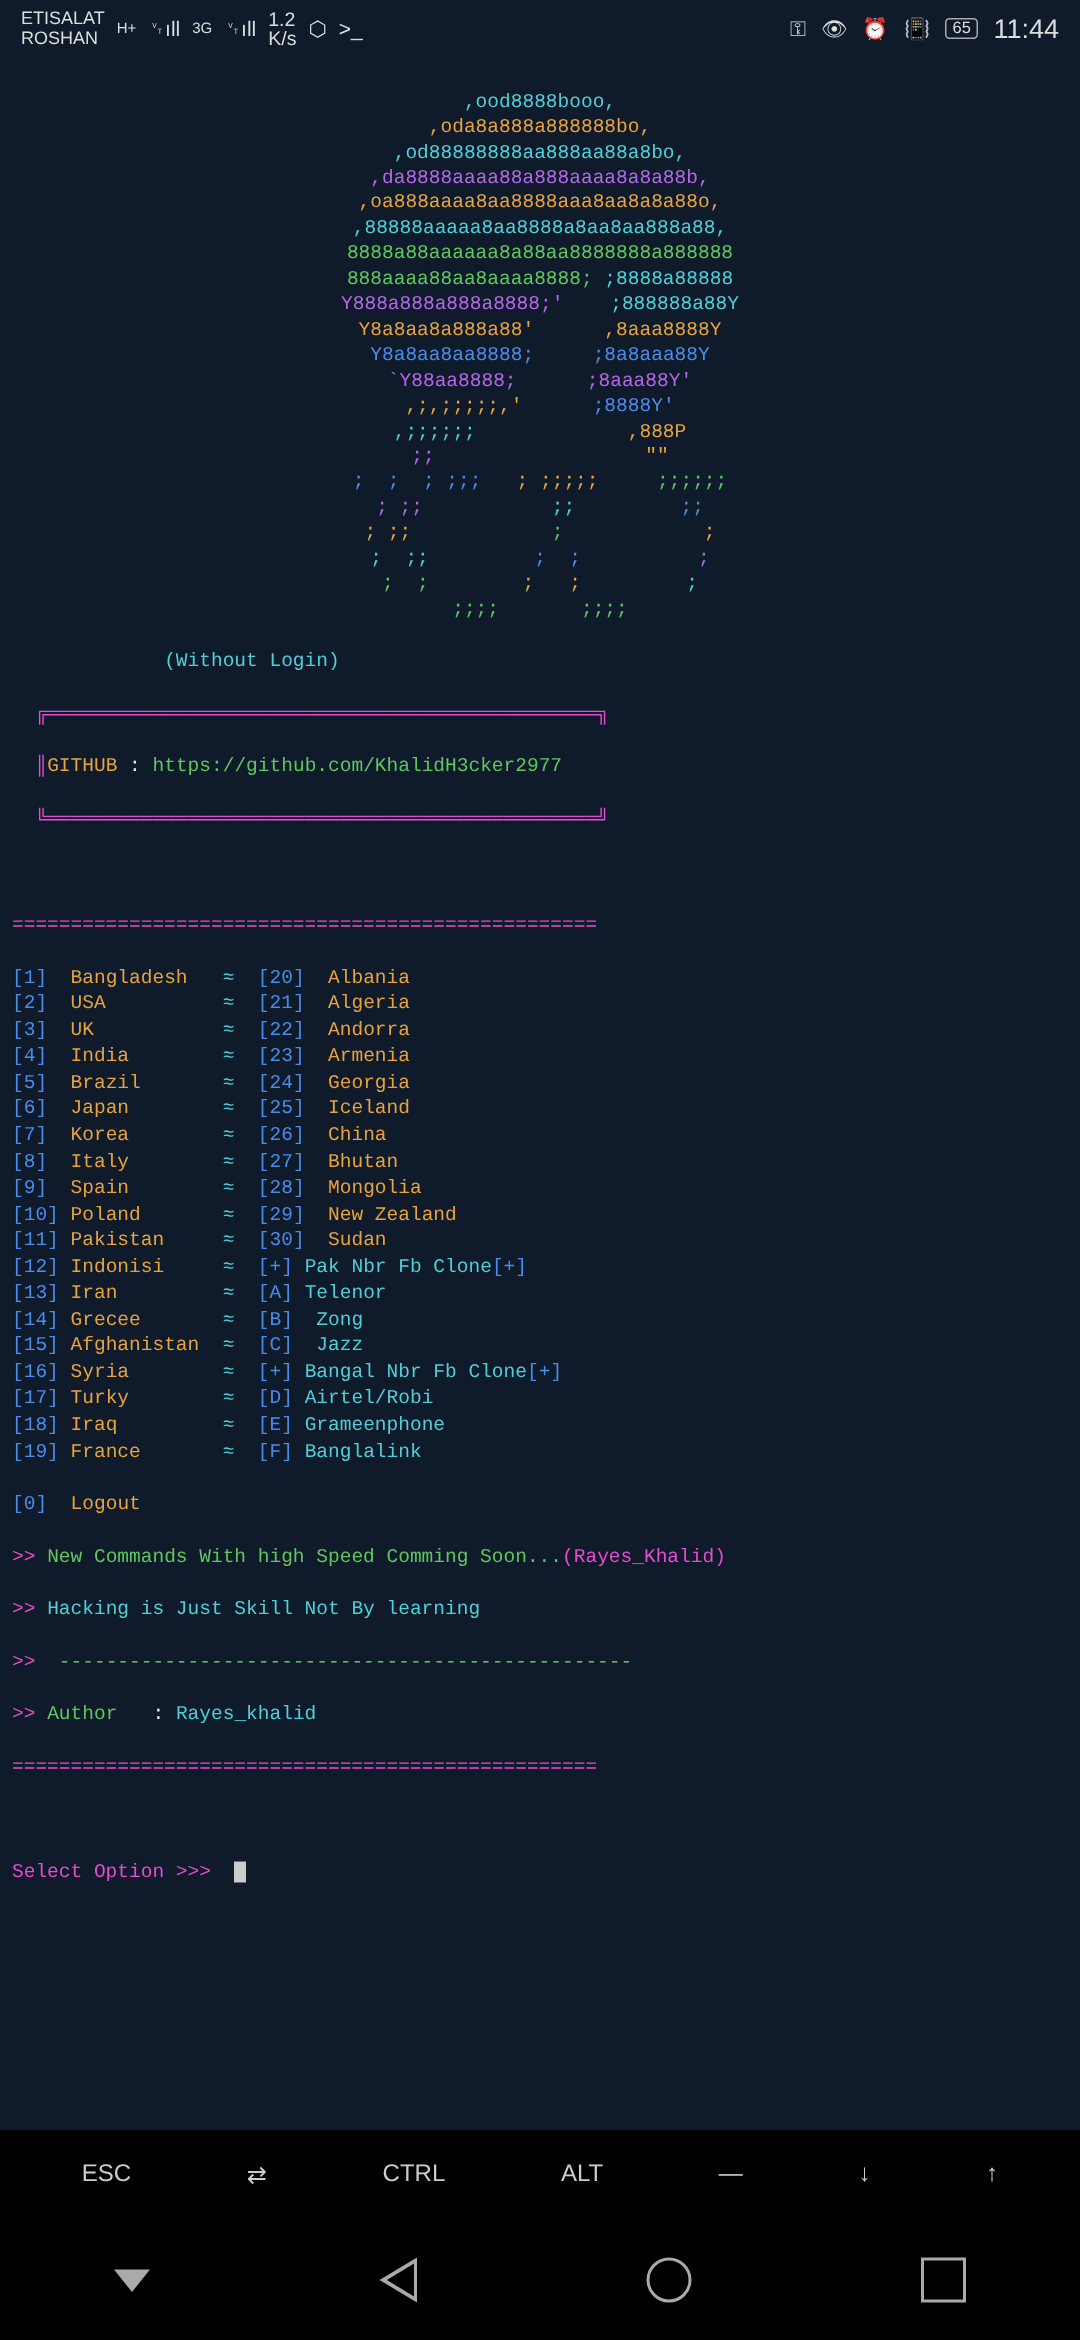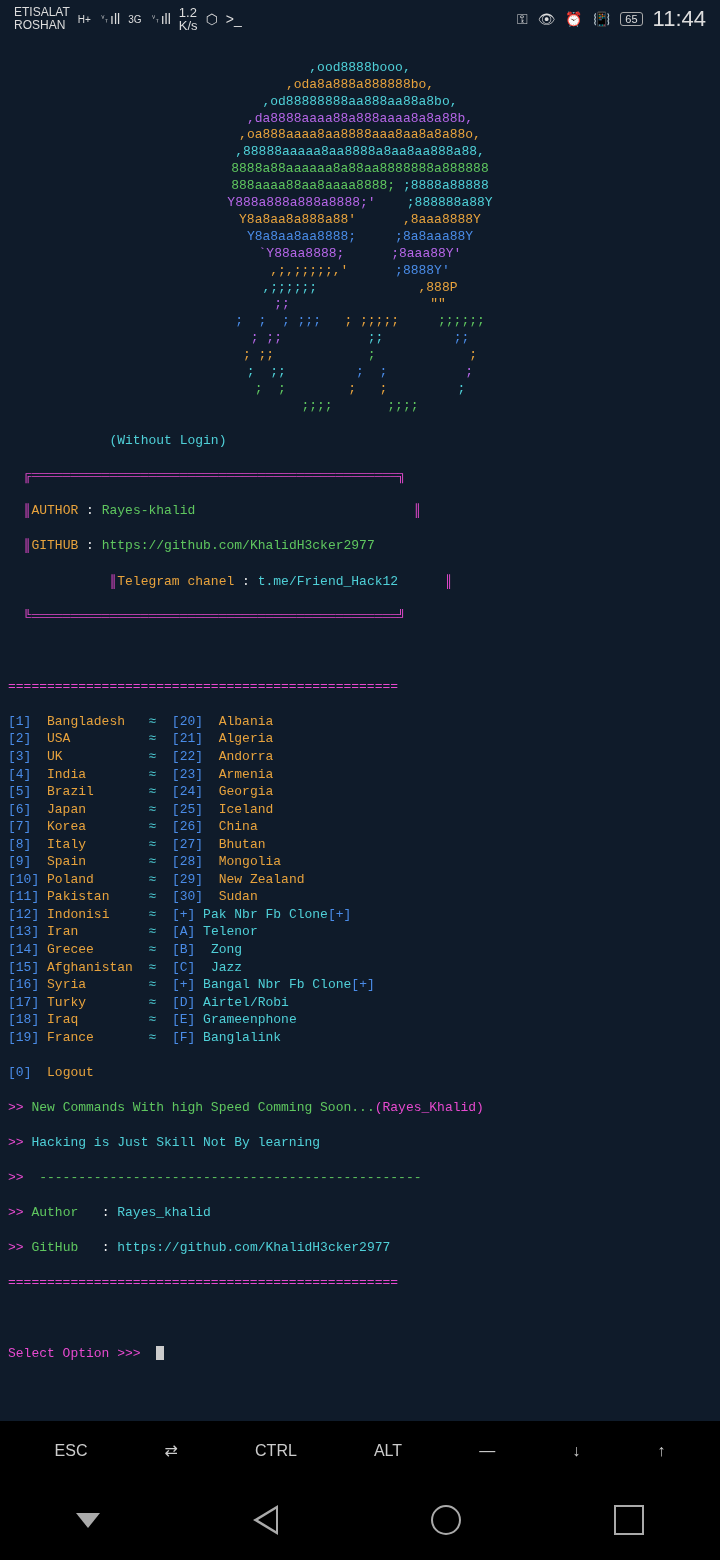--- a/index.html
+++ b/index.html
@@ -110,21 +110,21 @@
     </div>
     <span>⬡</span>
     <span>&gt;_</span>
   </div>
   <div class="status-right">
     <span>⚿</span>
     <span>👁</span>
     <span>⏰</span>
     <span>📳</span>
     <span class="battery">65</span>
-    <span style="font-size:22px">11:44</span>
+    <span style="font-size:18px">11:44</span>
   </div>
 </div>
 
 <div class="terminal">
 <div class="ascii-art"><span class="c-cyan">,ood8888booo,</span>
 <span class="c-orange">,oda8a888a888888bo,</span>
 <span class="c-cyan">,od88888888aa888aa88a8bo,</span>
 <span class="c-purple">,da8888aaaa88a888aaaa8a8a88b,</span>
 <span class="c-orange">,oa888aaaa8aa8888aaa8aa8a8a88o,</span>
 <span class="c-cyan">,88888aaaaa8aa8888a8aa8aa888a88,</span>
@@ -138,33 +138,30 @@
 <span class="c-cyan">,;;;;;;</span>             <span class="c-orange">,888P</span>
 <span class="c-purple">;;</span>                  <span class="c-orange">""</span>
 <span class="c-blue">;  ;  ; ;;;</span>   <span class="c-orange">; ;;;;;</span>     <span class="c-green">;;;;;;</span>
 <span class="c-purple">; ;;</span>           <span class="c-cyan">;;</span>         <span class="c-blue">;;</span>
 <span class="c-orange">; ;;</span>            <span class="c-green">;</span>            <span class="c-orange">;</span>
 <span class="c-cyan">;  ;;</span>         <span class="c-blue">;  ;</span>          <span class="c-purple">;</span>
 <span class="c-green">;  ;</span>        <span class="c-orange">;   ;</span>         <span class="c-cyan">;</span>
 <span class="c-green">;;;;</span>       <span class="c-green">;;;;</span></div>
 <div>             <span class="c-cyan">(Without Login)</span></div>
 <div class="box-line">  ╔═══════════════════════════════════════════════╗</div>
-<div>  <span class="c-magenta">║</span><span class="c-orange">AUTHOR</span> <span class="c-white">:</span> <span class="c-green">Rayes-khalid</span>                            <span class="c-magenta">║</span></div>
 <div>  <span class="c-magenta">║</span><span class="c-orange">GITHUB</span> <span class="c-white">:</span> <span class="c-green">https://github.com/KhalidH3cker2977</span></div>
-<div>             <span class="c-magenta">║</span><span class="c-orange">Telegram chanel</span> <span class="c-white">:</span> <span class="c-cyan">t.me/Friend_Hack12</span>      <span class="c-magenta">║</span></div>
 <div class="box-line">  ╚═══════════════════════════════════════════════╝</div>
 <br>
 <div class="sep">==================================================</div>
 <div id="menu-rows"><div class="menu-row"><span class="c-blue">[1]</span>  <span class="c-orange">Bangladesh   </span><span class="c-cyan">≈</span>  <span class="c-blue">[20]</span>  <span class="c-orange">Albania</span></div><div class="menu-row"><span class="c-blue">[2]</span>  <span class="c-orange">USA          </span><span class="c-cyan">≈</span>  <span class="c-blue">[21]</span>  <span class="c-orange">Algeria</span></div><div class="menu-row"><span class="c-blue">[3]</span>  <span class="c-orange">UK           </span><span class="c-cyan">≈</span>  <span class="c-blue">[22]</span>  <span class="c-orange">Andorra</span></div><div class="menu-row"><span class="c-blue">[4]</span>  <span class="c-orange">India        </span><span class="c-cyan">≈</span>  <span class="c-blue">[23]</span>  <span class="c-orange">Armenia</span></div><div class="menu-row"><span class="c-blue">[5]</span>  <span class="c-orange">Brazil       </span><span class="c-cyan">≈</span>  <span class="c-blue">[24]</span>  <span class="c-orange">Georgia</span></div><div class="menu-row"><span class="c-blue">[6]</span>  <span class="c-orange">Japan        </span><span class="c-cyan">≈</span>  <span class="c-blue">[25]</span>  <span class="c-orange">Iceland</span></div><div class="menu-row"><span class="c-blue">[7]</span>  <span class="c-orange">Korea        </span><span class="c-cyan">≈</span>  <span class="c-blue">[26]</span>  <span class="c-orange">China</span></div><div class="menu-row"><span class="c-blue">[8]</span>  <span class="c-orange">Italy        </span><span class="c-cyan">≈</span>  <span class="c-blue">[27]</span>  <span class="c-orange">Bhutan</span></div><div class="menu-row"><span class="c-blue">[9]</span>  <span class="c-orange">Spain        </span><span class="c-cyan">≈</span>  <span class="c-blue">[28]</span>  <span class="c-orange">Mongolia</span></div><div class="menu-row"><span class="c-blue">[10]</span> <span class="c-orange">Poland       </span><span class="c-cyan">≈</span>  <span class="c-blue">[29]</span>  <span class="c-orange">New Zealand</span></div><div class="menu-row"><span class="c-blue">[11]</span> <span class="c-orange">Pakistan     </span><span class="c-cyan">≈</span>  <span class="c-blue">[30]</span>  <span class="c-orange">Sudan</span></div><div class="menu-row"><span class="c-blue">[12]</span> <span class="c-orange">Indonisi     </span><span class="c-cyan">≈</span>  <span class="c-blue">[+]</span> <span class="c-cyan">Pak Nbr Fb Clone</span><span class="c-blue">[+]</span></div><div class="menu-row"><span class="c-blue">[13]</span> <span class="c-orange">Iran         </span><span class="c-cyan">≈</span>  <span class="c-blue">[A]</span> <span class="c-cyan">Telenor</span></div><div class="menu-row"><span class="c-blue">[14]</span> <span class="c-orange">Grecee       </span><span class="c-cyan">≈</span>  <span class="c-blue">[B]</span> <span class="c-cyan"> Zong</span></div><div class="menu-row"><span class="c-blue">[15]</span> <span class="c-orange">Afghanistan  </span><span class="c-cyan">≈</span>  <span class="c-blue">[C]</span> <span class="c-cyan"> Jazz</span></div><div class="menu-row"><span class="c-blue">[16]</span> <span class="c-orange">Syria        </span><span class="c-cyan">≈</span>  <span class="c-blue">[+]</span> <span class="c-cyan">Bangal Nbr Fb Clone</span><span class="c-blue">[+]</span></div><div class="menu-row"><span class="c-blue">[17]</span> <span class="c-orange">Turky        </span><span class="c-cyan">≈</span>  <span class="c-blue">[D]</span> <span class="c-cyan">Airtel/Robi</span></div><div class="menu-row"><span class="c-blue">[18]</span> <span class="c-orange">Iraq         </span><span class="c-cyan">≈</span>  <span class="c-blue">[E]</span> <span class="c-cyan">Grameenphone</span></div><div class="menu-row"><span class="c-blue">[19]</span> <span class="c-orange">France       </span><span class="c-cyan">≈</span>  <span class="c-blue">[F]</span> <span class="c-cyan">Banglalink</span></div></div>
 <div><span class="c-blue">[<span>0</span>]</span>  <span class="c-orange">Logout</span></div>
 <div><span class="c-magenta">&gt;&gt;</span> <span class="c-green">New Commands With high Speed Comming Soon...</span><span class="c-magenta">(Rayes_Khalid)</span></div>
 <div><span class="c-magenta">&gt;&gt;</span> <span class="c-cyan">Hacking is Just Skill Not By learning</span></div>
 <div><span class="c-magenta">&gt;&gt;</span>  <span class="c-green">-------------------------------------------------</span></div>
 <div><span class="c-magenta">&gt;&gt;</span> <span class="c-green">Author</span>   <span class="c-white">:</span> <span class="c-cyan">Rayes_khalid</span></div>
-<div><span class="c-magenta">&gt;&gt;</span> <span class="c-green">GitHub</span>   <span class="c-white">:</span> <span class="c-cyan">https://github.com/KhalidH3cker2977</span></div>
 <div class="sep">==================================================</div>
 <br>
 <div><span class="c-magenta">Select Option &gt;&gt;&gt;</span>  <span class="cursor"></span></div>
 </div>
 
 <div class="key-row">
   <span>ESC</span>
   <span>⇄</span>
   <span>CTRL</span>
   <span>ALT</span>

